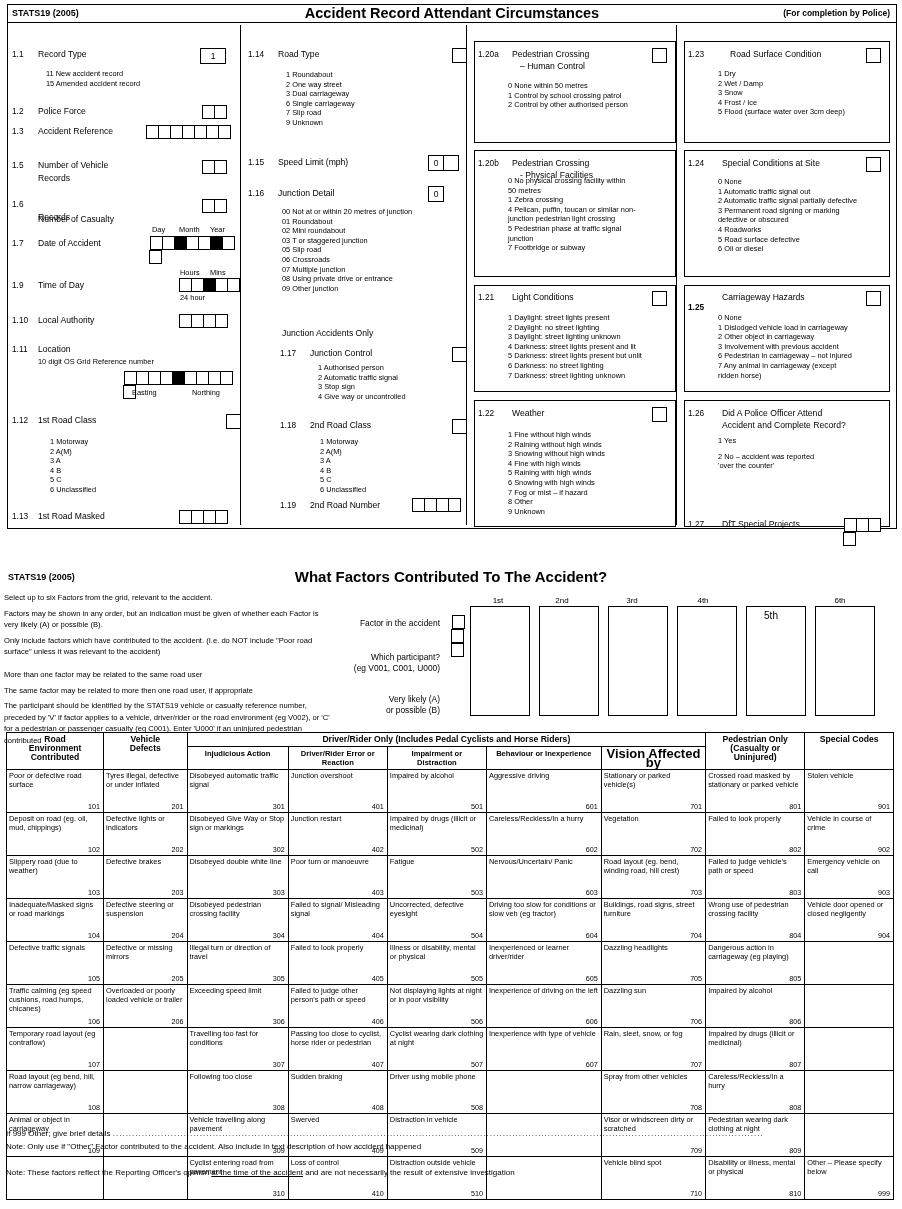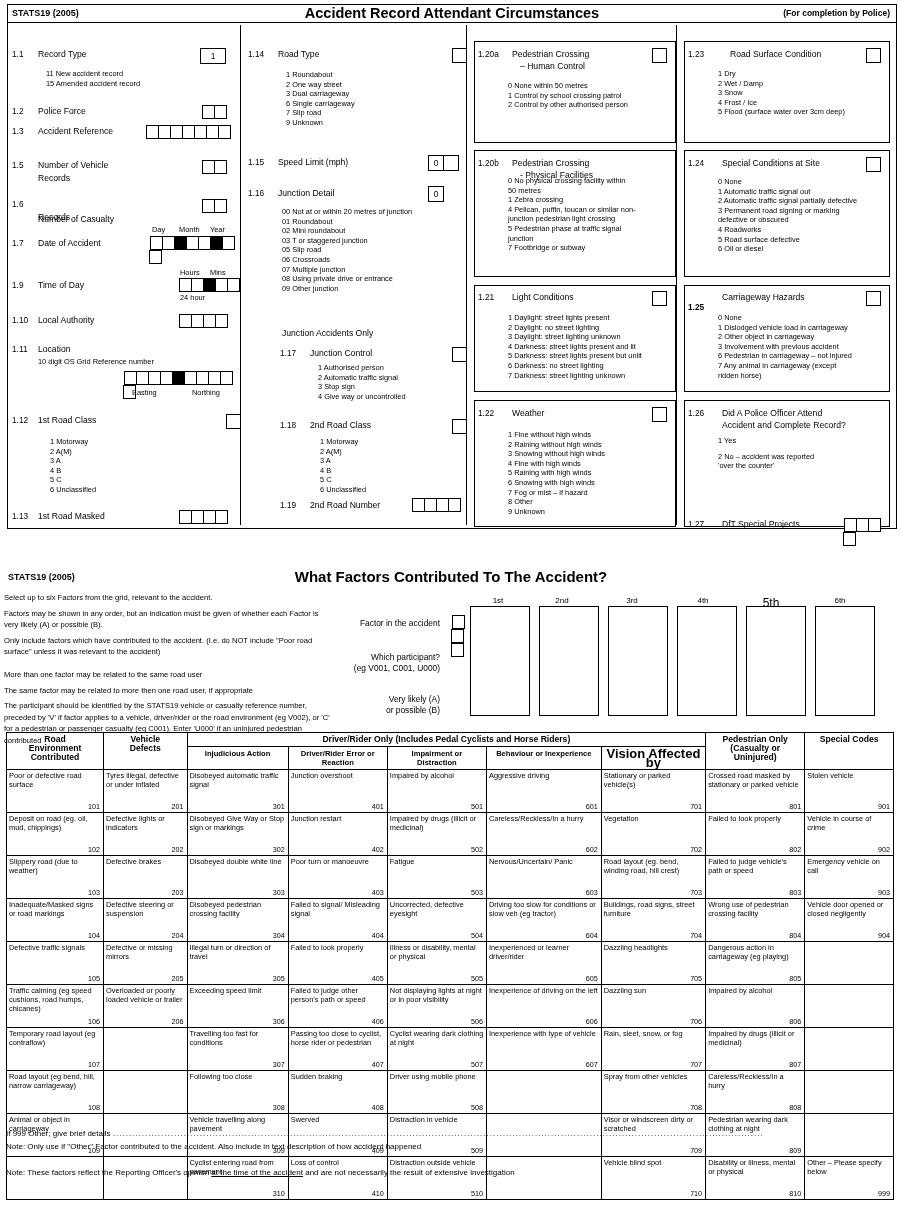--- a/index.html
+++ b/index.html
@@ -350,21 +350,21 @@
     <div style="margin-bottom:4px;">More than one factor may be related to the same road user</div>
     <div style="margin-bottom:4px;">The same factor may be related to more then one road user, if appropriate</div>
     <div>The participant should be identified by the STATS19 vehicle or casualty reference number, preceded by 'V' if factor applies to a vehicle, driver/rider or the road environment (eg V002), or 'C' for a pedestrian or passenger casualty (eg C001). Enter 'U000' if an uninjured pedestrian contributed</div>
   </div>
 
   <div class="factorgrid" style="left:0;top:0;">
     <div style="position:absolute;left:470px;top:596px;width:56px;text-align:center;font-size:8px;">1st</div>
     <div style="position:absolute;left:534px;top:596px;width:56px;text-align:center;font-size:8px;">2nd</div>
     <div style="position:absolute;left:604px;top:596px;width:56px;text-align:center;font-size:8px;">3rd</div>
     <div style="position:absolute;left:675px;top:596px;width:56px;text-align:center;font-size:8px;">4th</div>
-    <div style="position:absolute;left:743px;top:596px;width:56px;text-align:center;font-size:12px;">5th</div>
+    <div style="position:absolute;left:743px;top:610px;width:56px;text-align:center;font-size:10px;">5th</div>
     <div style="position:absolute;left:812px;top:596px;width:56px;text-align:center;font-size:8px;">6th</div>
 
     <div class="fglbl" style="left:330px;top:618px;width:110px;">Factor in the accident</div>
     <div class="fglbl" style="left:310px;top:652px;width:130px;">Which participant?</div>
     <div class="fglbl" style="left:310px;top:663px;width:130px;">(eg V001, C001, U000)</div>
     <div class="fglbl" style="left:310px;top:694px;width:130px;">Very likely (A)</div>
     <div class="fglbl" style="left:310px;top:705px;width:130px;">or possible (B)</div>
 
     <div class="fgbox" style="left:470px;top:606px;width:58px;height:108px;"></div>
     <div class="fgbox" style="left:539px;top:606px;width:58px;height:108px;"></div>

